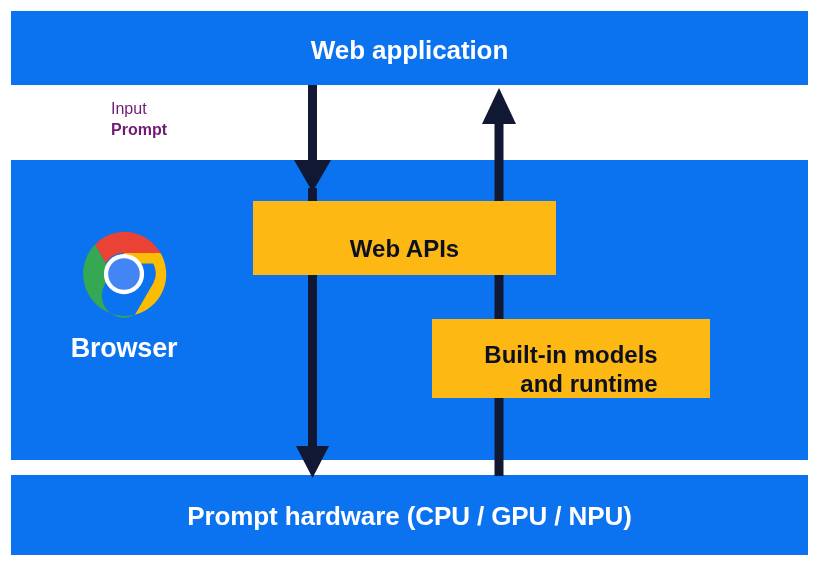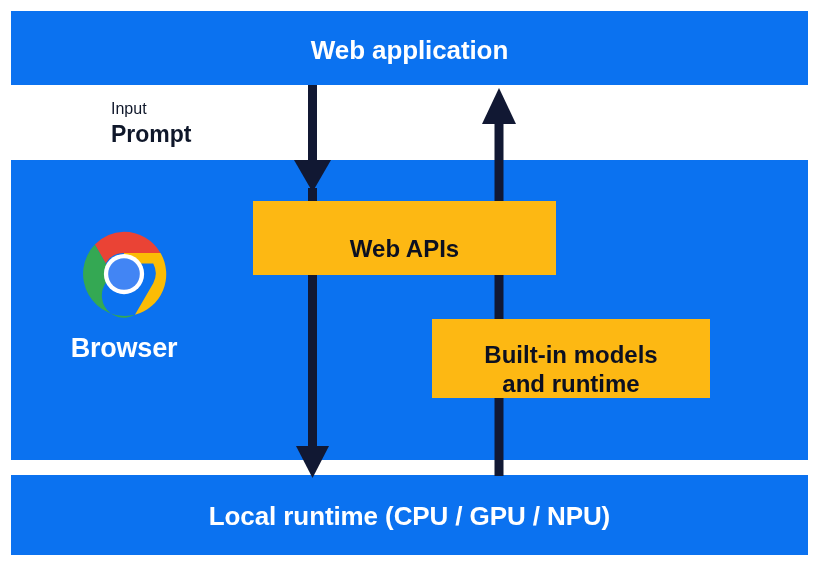--- a/index.html
+++ b/index.html
@@ -67,42 +67,42 @@
     width: 820px;
     height: 566px;
     z-index: 2;
     pointer-events: none;
   }
 
   
   .annotation {
     position: absolute;
     z-index: 3;
-    color: #0f172a;
+    color: #701a75;
     line-height: 1.18;
     white-space: nowrap;
   }
   #annotation-input {
     left: 111px;
     top: 100px;
     text-align: left;
   }
   #annotation-output {
     right: 48px;
     top: 100px;
     text-align: right;
   }
   .annotation .kicker {
     display: block;
     font-size: 16px;
     font-weight: normal;
   }
   .annotation .headline {
     display: block;
-    font-size: 23px;
+    font-size: 16px;
     font-weight: bold;
     margin-top: 2px;
   }
 
   
   #browser-group {
     position: absolute;
     left: 56px;
     top: 228px;
     width: 136px;
@@ -141,40 +141,41 @@
     width: 303px;
     height: 74px;
     font-size: 24px;
   }
   #box-builtin-models {
     left: 432px;
     top: 319px;
     width: 278px;
     height: 79px;
     font-size: 24px;
+    text-align: right;
   }
   .amber-box .box-label {
     display: block;
     padding: 0 10px;
     margin-top: 22px;
   }
 </style>
 </head>
 <body>
 
 <div id="canvas">
 
   <div class="band" id="band-web-application">
     <span class="band-title">Web application</span>
   </div>
 
   <div class="band" id="band-browser"></div>
 
   <div class="band" id="band-local-hardware">
-    <span class="band-title">Local runtime (CPU / GPU / NPU)</span>
+    <span class="band-title">Prompt hardware (CPU / GPU / NPU)</span>
   </div>
 
   <svg id="arrows-layer" viewBox="0 0 820 566" width="820" height="566">
 
     <g>
 
       <rect x="308" y="85" width="9" height="77" fill="#111833"></rect>
 
       <polygon points="294,160 331,160 312.5,192" fill="#111833"></polygon>
 

